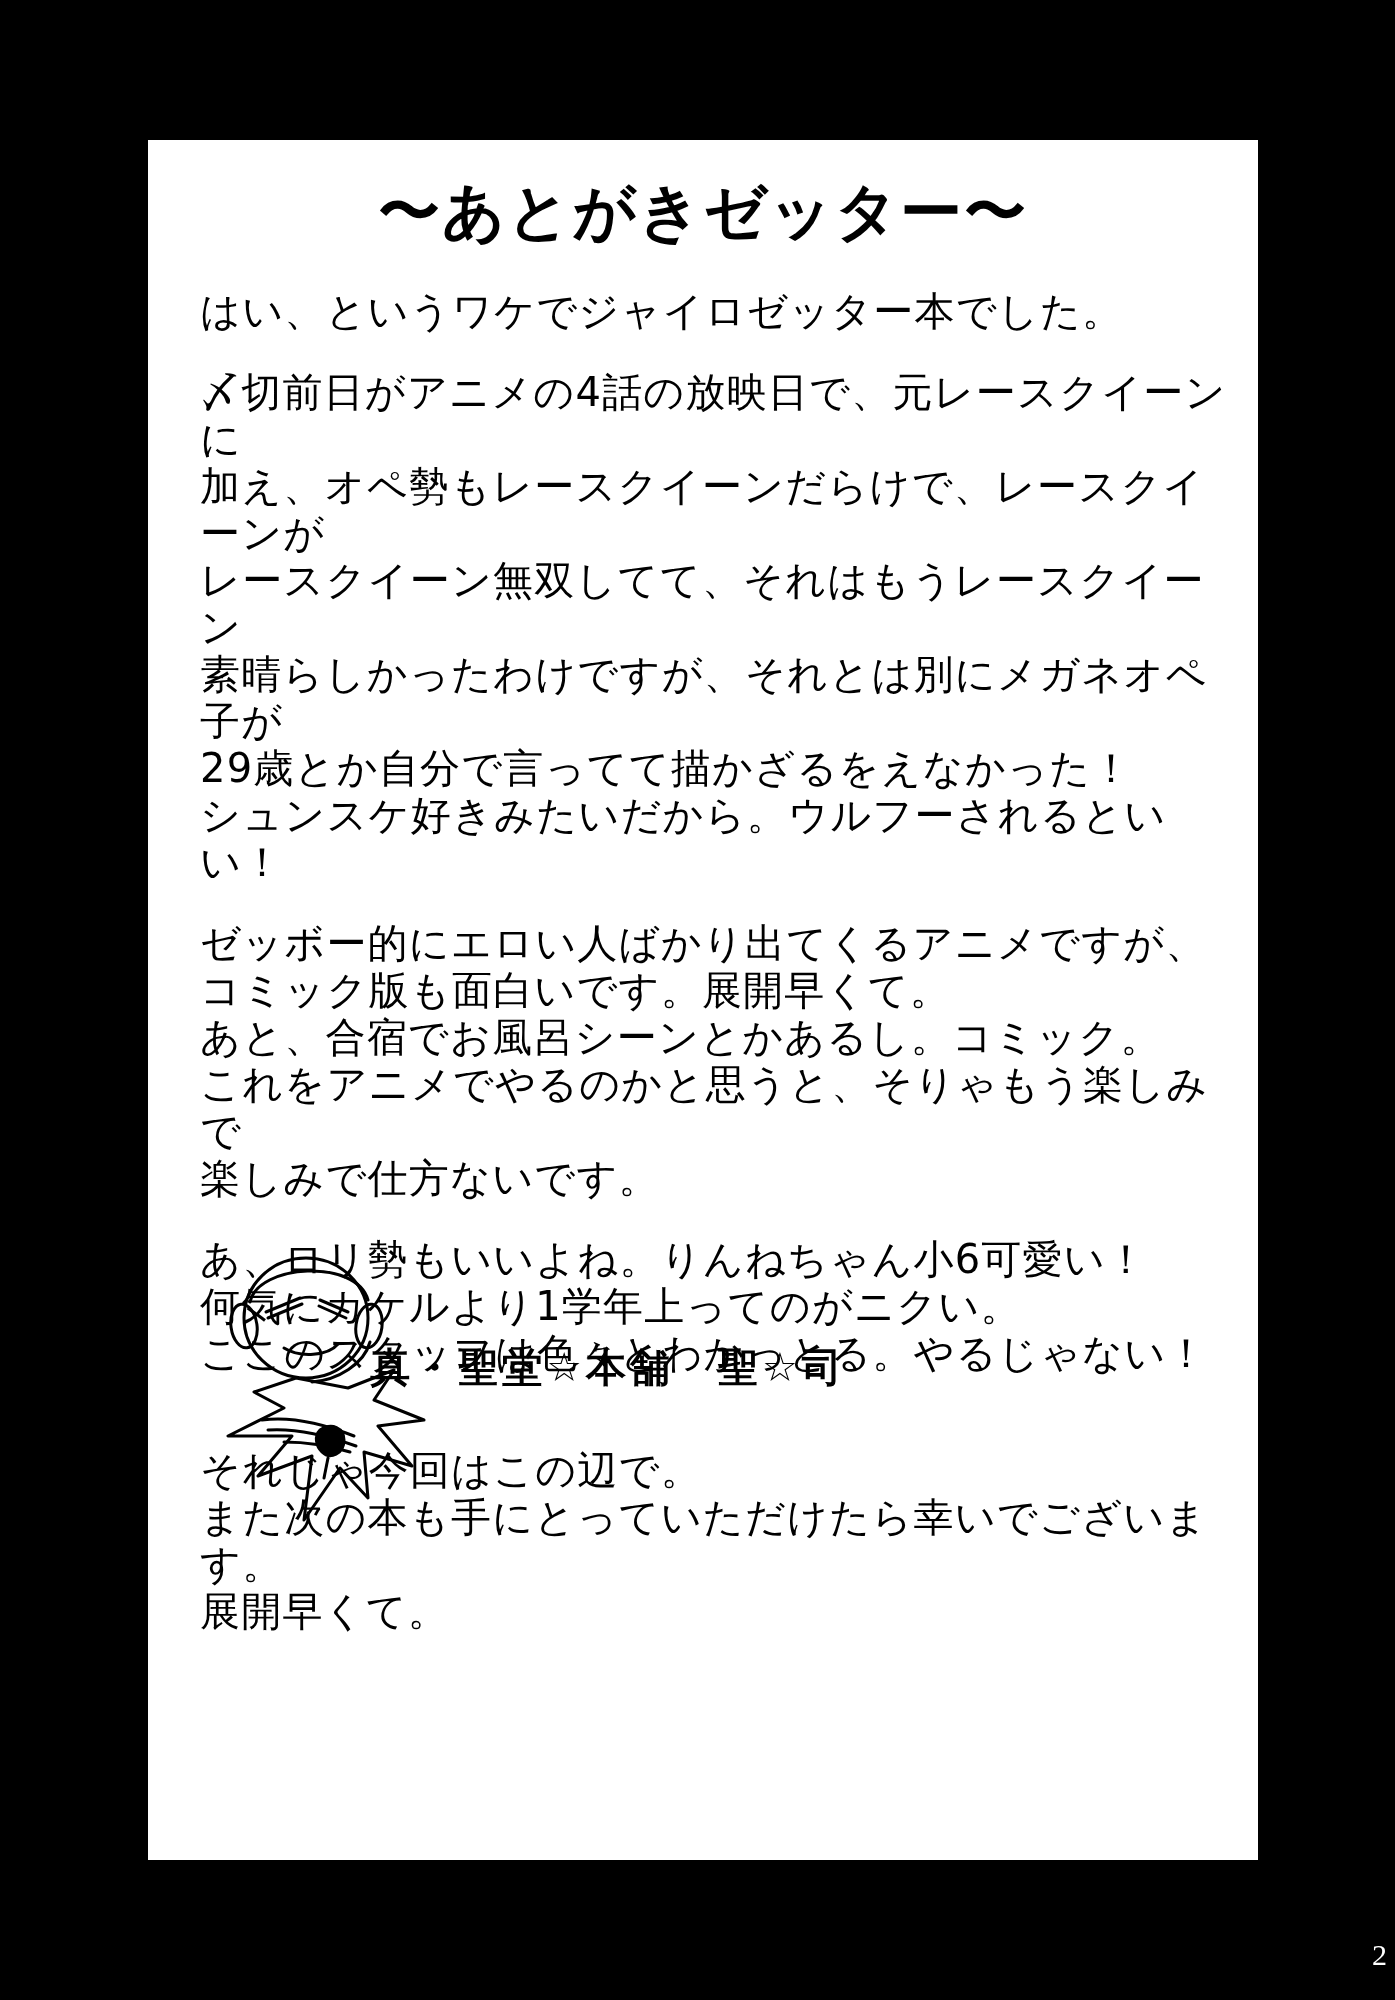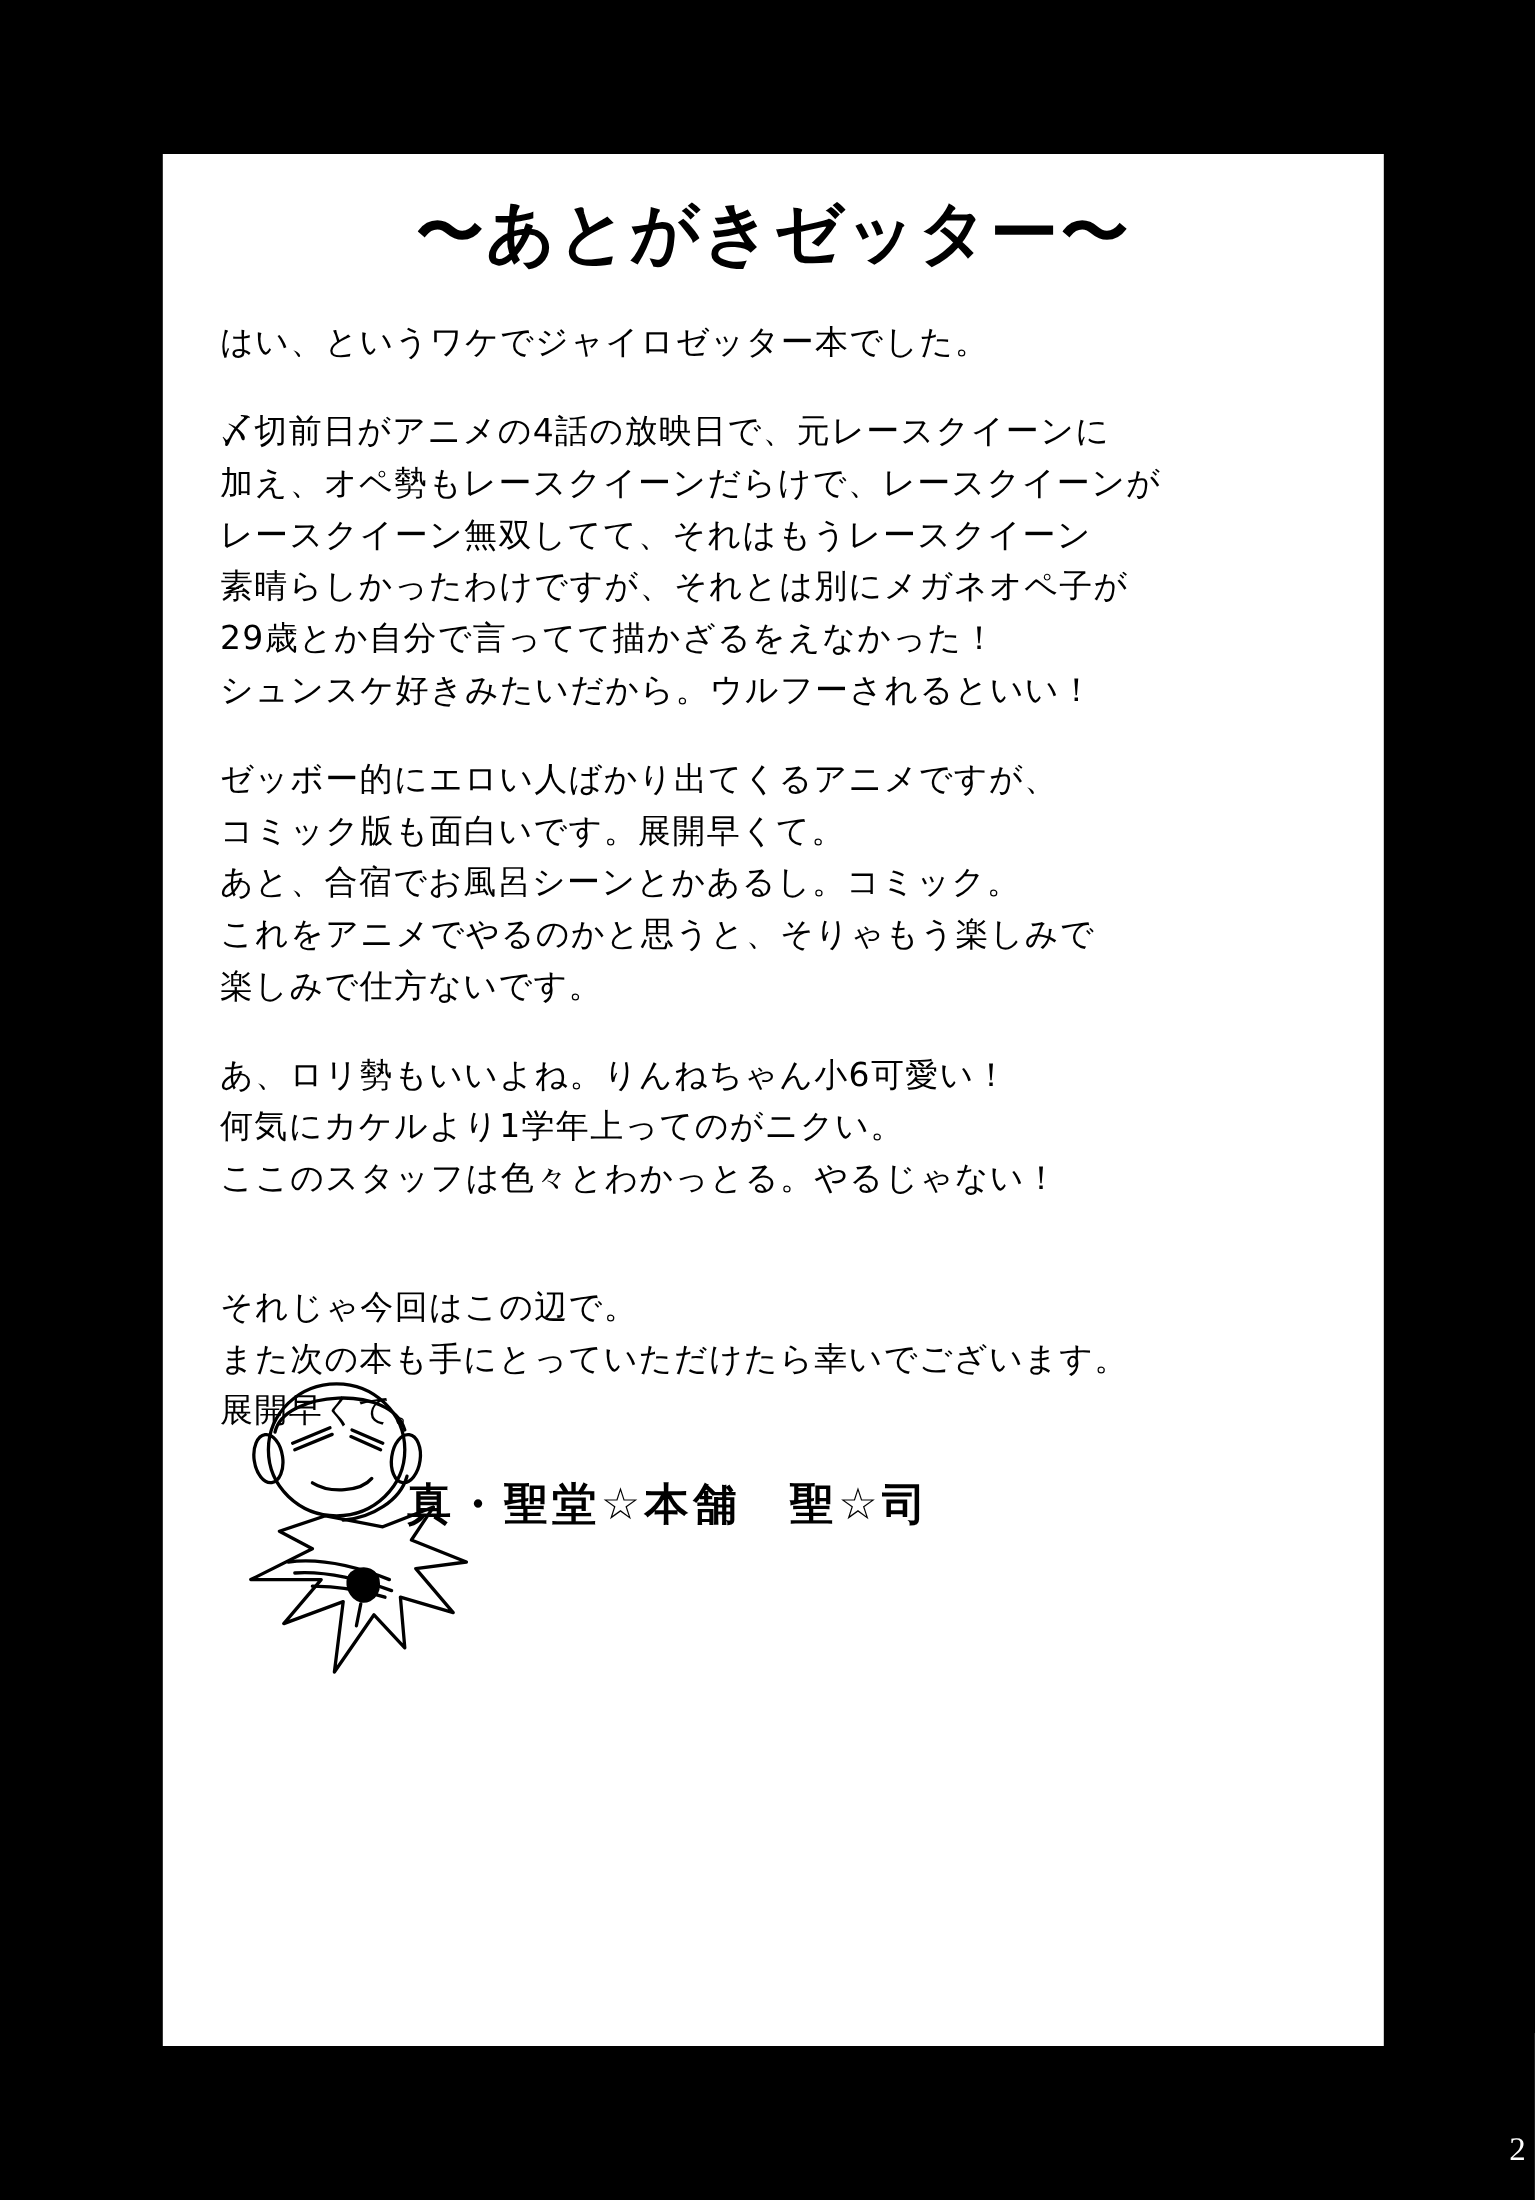--- a/index.html
+++ b/index.html
@@ -41,21 +41,21 @@
     letter-spacing: 2px;
     color: #000000;
     white-space: nowrap;
   }
   .body-text {
     position: absolute;
     left: 52px;
     top: 148px;
     width: 1030px;
     color: #000000;
-    font-size: 30px;
+    font-size: 40px;
     line-height: 47px;
     letter-spacing: 1.2px;
   }
   .para {
     margin: 0 0 34px 0;
     white-space: pre-line;
   }
   .para.gap-big {
     margin-bottom: 70px;
   }

